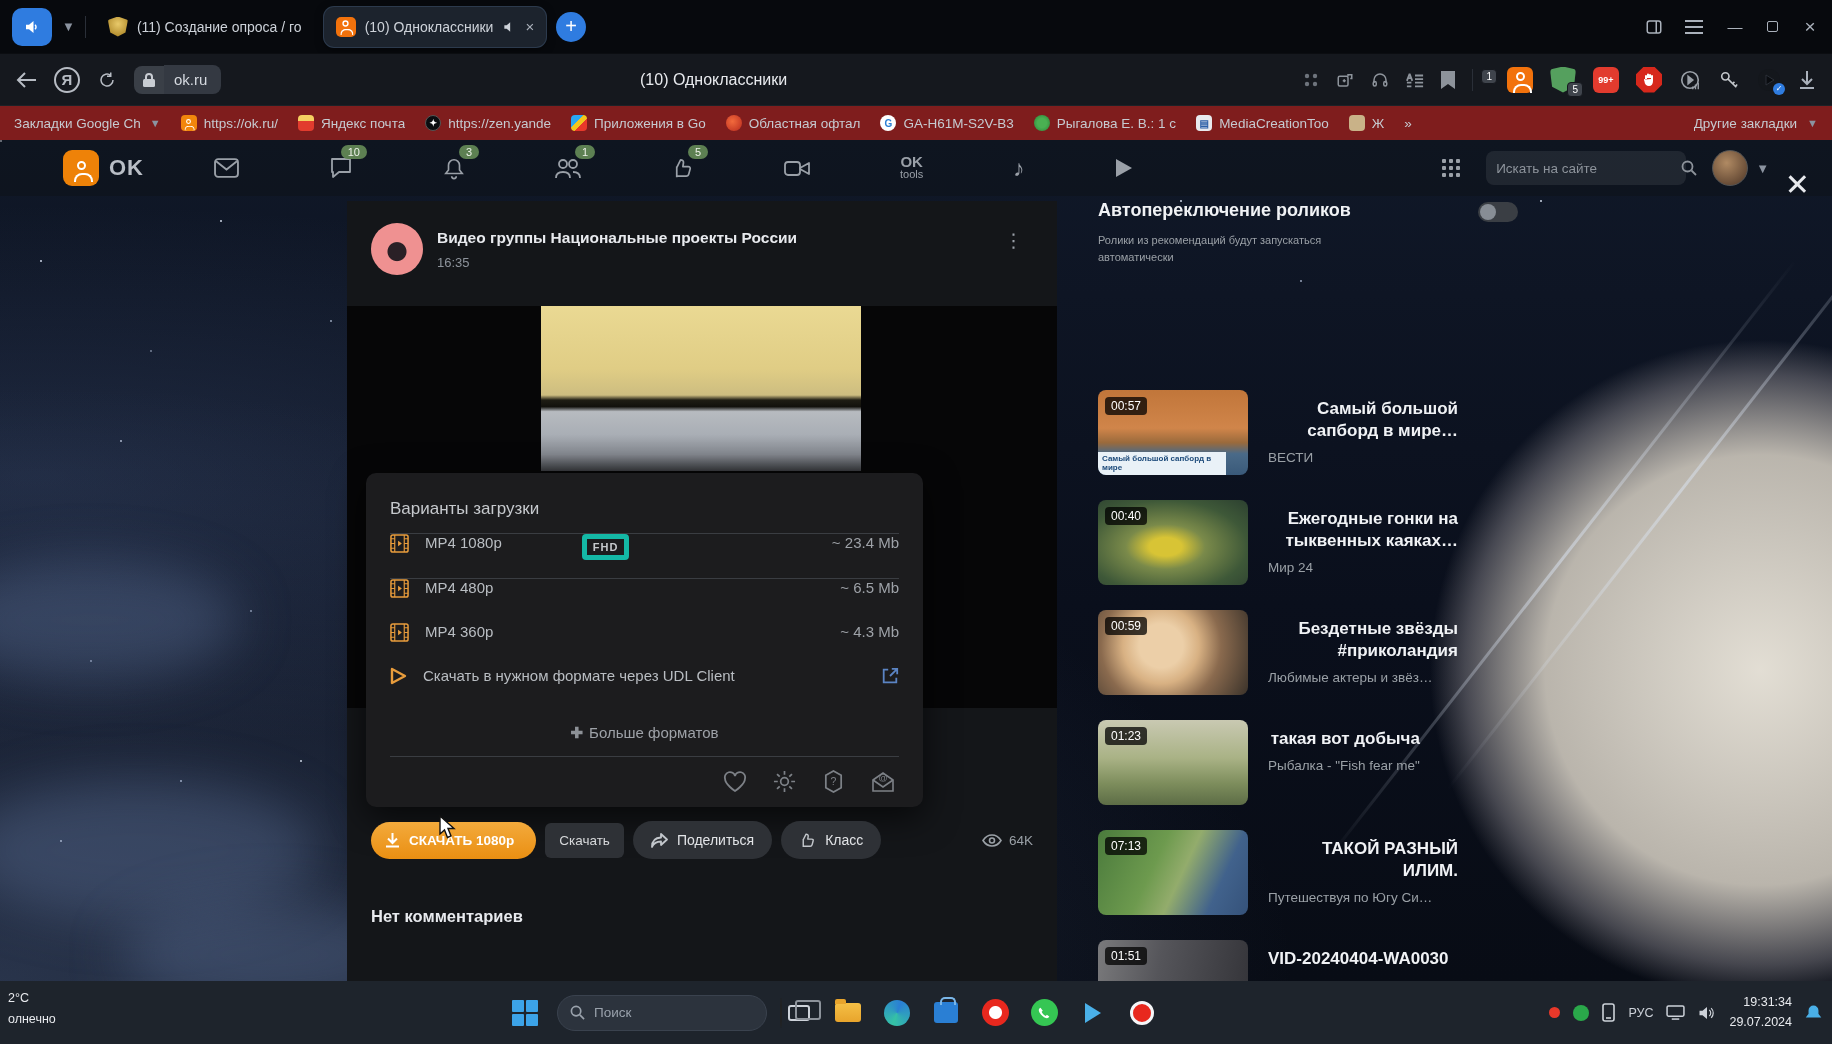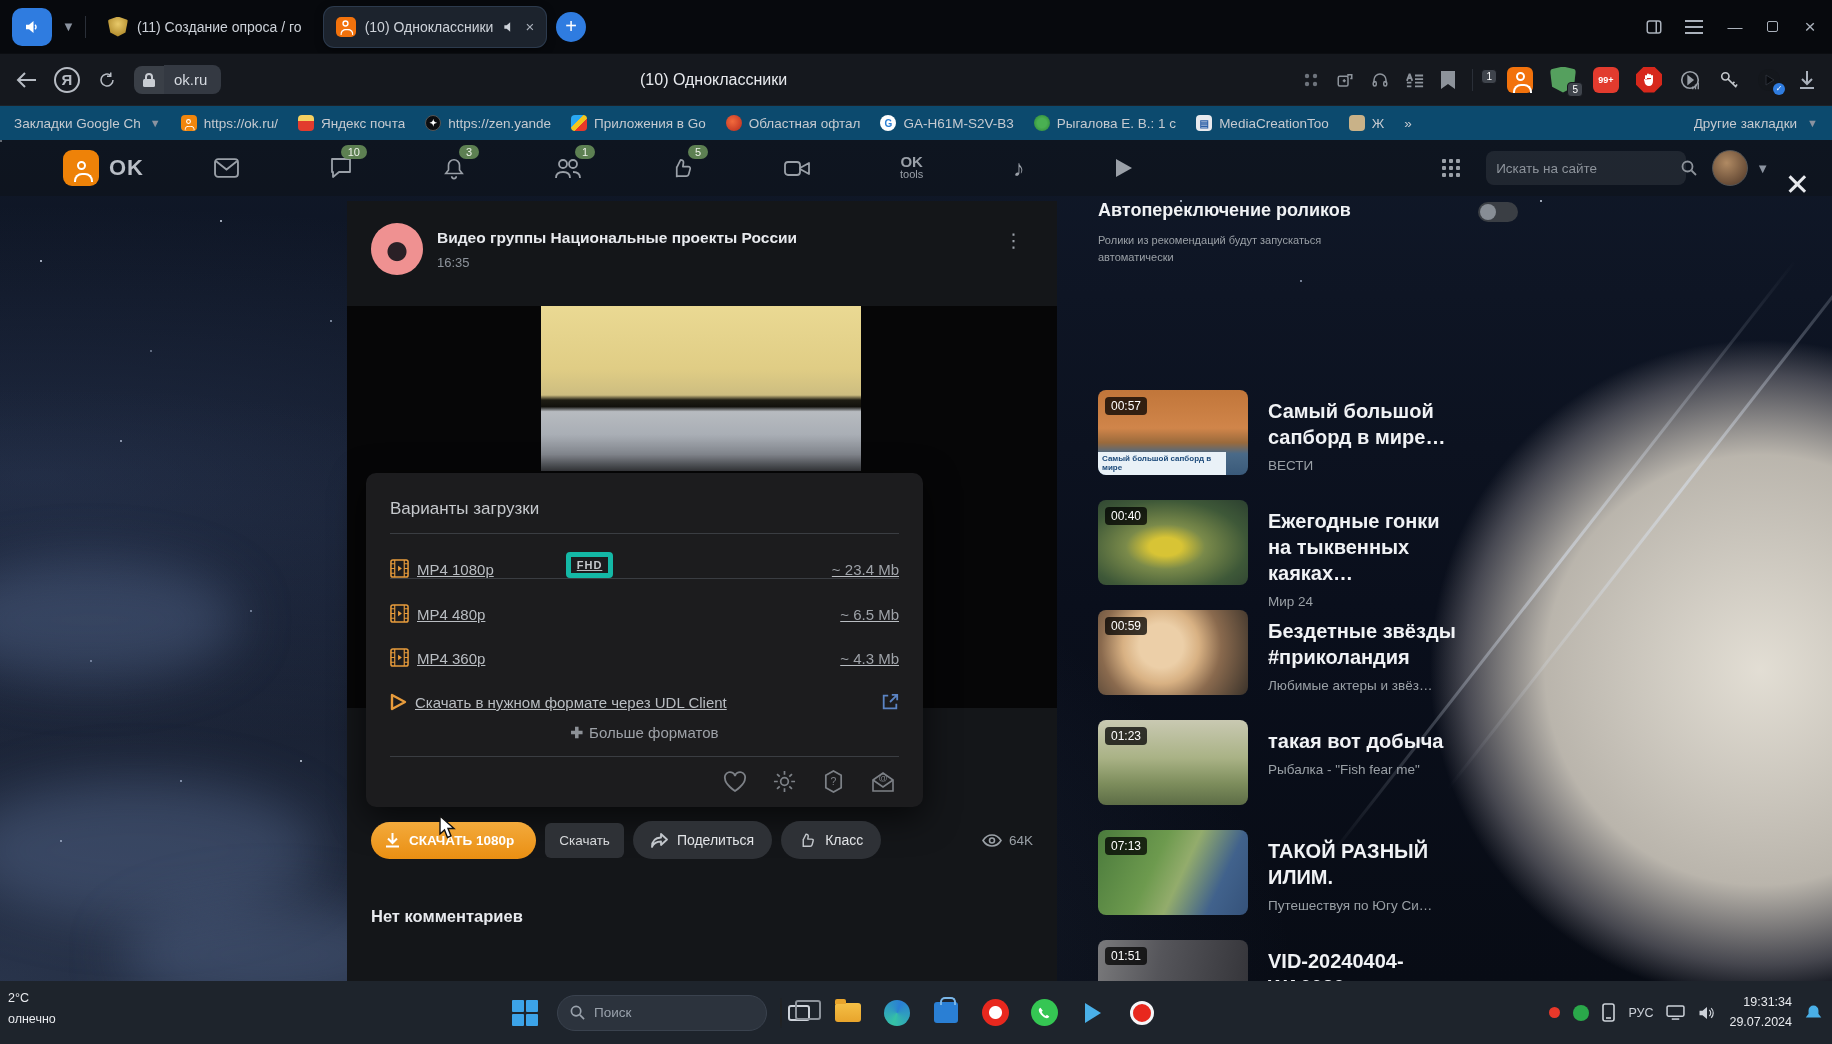--- a/index.html
+++ b/index.html
@@ -40,21 +40,21 @@
   .ext-ok { background:#f2720c; }
   .okperson { width:9px; height:9px; border:2px solid #fff; border-radius:50%; position:relative; top:-3px; }
   .okperson::after { content:""; position:absolute; left:-5px; top:10px; width:15px; height:7px; border:2px solid #fff; border-bottom:none; border-radius:8px 8px 0 0; }
   .ext-shield { background:#55a05e; clip-path:polygon(50% 0,100% 12%,92% 78%,50% 100%,8% 78%,0 12%); }
   .ext-red { background:#e23b2e; color:#fff; font-size:9px; font-weight:bold; }
   .ext-hand { background:#d7281c; clip-path:polygon(30% 0,70% 0,100% 30%,100% 70%,70% 100%,30% 100%,0 70%,0 30%); color:#fff; }
   .playcheck { position:relative; }
   .pc-dot { position:absolute; right:-4px; bottom:-3px; width:12px; height:12px; background:#2f7ce0; border-radius:50%; color:#fff; font-size:8px; line-height:12px; text-align:center; }
 
   
-  .bookmarks { height:35px; background:#0c4a6e; display:flex; align-items:center; padding:0 14px; gap:20px; font-size:13.5px; color:#c6cad0; border-top:1px solid #1d2127; }
+  .bookmarks { height:35px; background:#7f1d1d; display:flex; align-items:center; padding:0 14px; gap:20px; font-size:13.5px; color:#c6cad0; border-top:1px solid #1d2127; }
   .bm { display:flex; align-items:center; gap:7px; white-space:nowrap; }
   .bmfav { width:16px; height:16px; border-radius:4px; flex:none; display:flex; align-items:center; justify-content:center; font-size:10px; font-weight:bold; color:#fff; }
   .bm-label { max-width:150px; overflow:hidden; }
   .bm-chev { color:#8b93a0; font-size:11px; margin-left:2px; }
   .bm-right { margin-left:auto; display:flex; align-items:center; gap:8px; }
 
   
   .page { position:absolute; top:140px; left:0; right:0; bottom:63px; overflow:hidden;
     background:
       radial-gradient(circle at 1760px 530px, rgba(238,233,222,.95) 0px, rgba(205,199,188,.9) 215px, rgba(120,118,125,.55) 295px, rgba(20,26,40,0) 330px),
@@ -96,21 +96,21 @@
   .post-time { color:#8d939b; font-size:13px; margin-top:8px; }
   .kebab { color:#9aa0a8; font-size:19px; padding:6px 10px; }
   .video { position:absolute; left:0; top:105px; width:710px; height:402px; background:#060607; }
   .vframe { position:absolute; left:194px; top:0; width:320px; height:165px;
     background:linear-gradient(#ead993 0%, #e0cd85 38%, #cdbd80 54%, #1f1d14 57%, #12110c 61%, #b7bbc0 64%, #a9aeb5 78%, #83878e 90%, #3a3c40 100%); }
 
   
   .dlg { position:absolute; left:19px; top:272px; width:557px; height:334px; background:#1c1c1e; border-radius:10px; box-shadow:0 10px 34px rgba(0,0,0,.65); padding:20px 24px 0; }
   .dlg-title { color:#c6c9cd; font-size:17px; margin:6px 0 14px; }
   .dlg-sep { height:1px; background:#3a3d42; }
-  .dlg-row { display:flex; align-items:flex-end; gap:8px; height:44px; color:#b9bdc2; font-size:15px;text-decoration:underline; }
+  .dlg-row { display:flex; align-items:flex-start; gap:16px; height:44px; color:#b9bdc2; font-size:15px; }
   .dlg-size { margin-left:auto; color:#9ea2a8; }
   .fhd { border:5px solid #14b8a6; border-radius:4px; color:#c6c9cd; font-size:11px; font-weight:bold; padding:2px 6px; margin-left:64px; letter-spacing:1px; }
   .ext-link { margin-left:auto; color:#5b84c4; }
   .dlg-more { text-align:center; color:#9ea2a8; font-size:15px; padding:13px 0 14px; }
   .dlg-more b { color:#8d9197; margin-right:6px; }
   .dlg-foot { display:flex; justify-content:flex-end; gap:26px; padding:13px 4px; color:#7d8187; }
 
   
   .actions { position:absolute; left:0; top:620px; width:710px; display:flex; align-items:center; padding:0 24px; gap:9px; }
   .btn-orange { height:37px; border-radius:19px; background:linear-gradient(#f3aa3c,#ea8f12); color:#fff; font-weight:bold; font-size:13.5px; display:flex; align-items:center; gap:9px; padding:0 22px 0 14px; }
@@ -124,21 +124,21 @@
   .sb-head { display:flex; align-items:flex-start; }
   .sb-title { color:#f0f2f5; font-size:18px; font-weight:bold; }
   .sb-desc { color:#9aa0a6; font-size:11px; line-height:1.55; margin-top:11px; width:270px; }
   .toggle { margin-left:auto; width:40px; height:20px; background:#3a3e44; border-radius:10px; position:relative; flex:none; margin-top:2px; }
   .toggle .knob { position:absolute; left:2px; top:2px; width:16px; height:16px; border-radius:50%; background:#878d95; }
   .sb-item { position:absolute; left:0; width:420px; display:flex; gap:20px; }
   .sb-thumb { width:150px; height:85px; border-radius:8px; position:relative; flex:none; overflow:hidden; }
   .sb-dur { position:absolute; left:7px; top:7px; background:rgba(0,0,0,.75); color:#fff; font-size:12px; padding:2px 6px; border-radius:4px; }
   .sb-cap { position:absolute; left:0; right:22px; bottom:0; background:#e9f1f7; color:#1c4a7a; font-size:8px; font-weight:bold; padding:2px 4px 3px; }
   .sb-txt { padding-top:8px; }
-  .sb-t { color:#f0f2f5; font-size:20px; font-weight:bold; line-height:1.3; max-width:190px; }
+  .sb-t { color:#f0f2f5; font-size:17px; font-weight:bold; line-height:1.3; max-width:190px;text-align:right; }
   .sb-s { color:#9aa0a6; font-size:13.5px; margin-top:8px; max-width:190px; }
   .th1 { background:linear-gradient(#c1763a 0%, #d0854a 45%, #9a6a3c 62%, #4a6a88 75%, #3a5a7a 100%); }
   .th2 { background:radial-gradient(ellipse at 45% 55%, #d8c435 0 14%, #7a8a4a 34%, #3e5838 70%, #2c4030 100%);padding-left:12px; }
   .th3 { background:radial-gradient(circle at 42% 42%, #eccfa8 0 22%, #d8b183 38%, #8a6a4e 60%, #3a322a 100%); }
   .th4 { background:linear-gradient(#c9c9b2 0%, #a9b285 45%, #7d8d5c 75%, #5d6d46 100%); }
   .th5 { background:linear-gradient(115deg, #4a7a3c 0%, #6d9a4e 38%, #93ac6c 55%, #41628c 78%, #35527a 100%); }
   .th6 { background:linear-gradient(100deg, #7a7a7c 0%, #55555a 40%, #333338 100%); }
 
   
   .taskbar { position:absolute; left:0; bottom:0; right:0; height:63px; background:#1e242c; display:flex; align-items:center; }

